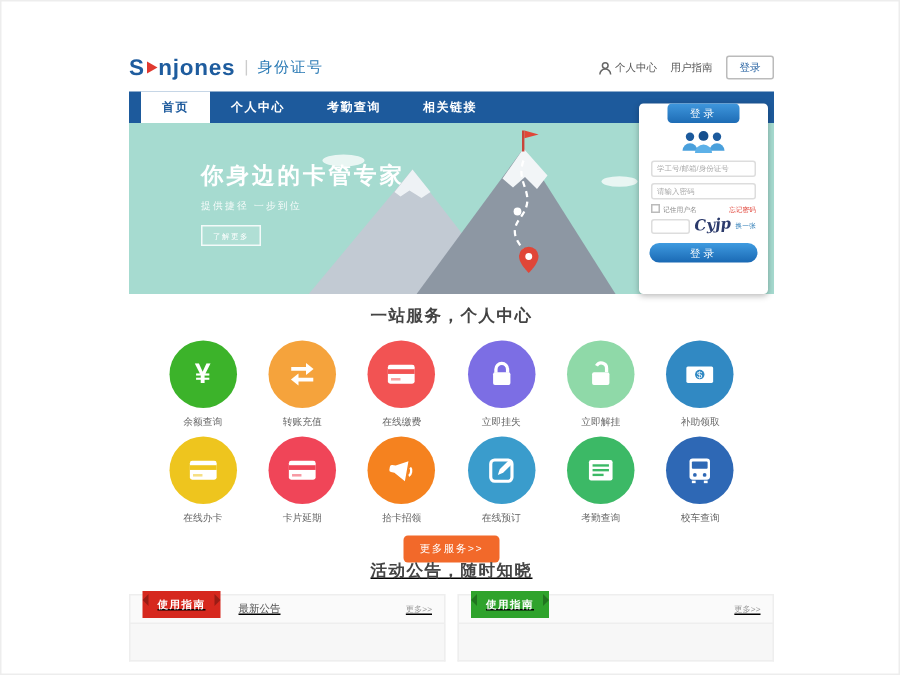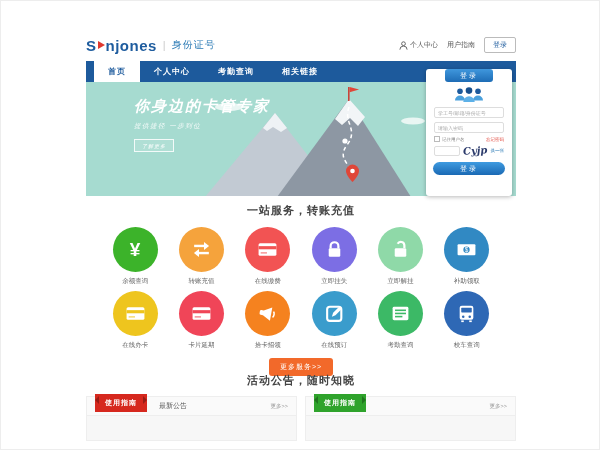--- a/index.html
+++ b/index.html
@@ -17,21 +17,21 @@
   .header-link{cursor:pointer;display:flex;align-items:center;gap:2px;}
   .login-btn-small{border:1px solid #bbb;border-radius:2px;padding:2px 8px;font-size:7px;color:#1e5c9e;background:#fff;cursor:pointer;}
 
   
   .navbar{position:absolute;top:60px;left:85px;width:430px;height:21px;background:#1d5a9c;display:flex;align-items:stretch;padding-left:8px;box-sizing:border-box;}
   .nav-item{color:#fff;font-size:8px;font-weight:bold;display:flex;align-items:center;padding:0 14px;cursor:pointer;letter-spacing:1px;}
   .nav-item.active{background:#fff;color:#1d5a9c;}
 
   
   .hero{position:absolute;top:81px;left:85px;width:430px;height:114px;background:#a6dbd0;overflow:hidden;}
-  .hero-text{position:absolute;left:48px;top:15px;color:#fff;font-style:italic;}
+  .hero-text{position:absolute;left:48px;top:26px;color:#fff;}
   .hero-title{font-size:15px;font-weight:bold;letter-spacing:2px;}
   .hero-subtitle{font-size:6.5px;margin-top:6px;opacity:.92;letter-spacing:1.5px;}
   .hero-cta{display:inline-block;margin-top:8px;border:1px solid rgba(255,255,255,.85);color:#fff;font-size:5px;padding:2.5px 7px;letter-spacing:1px;background:rgba(255,255,255,.12);cursor:pointer;}
   .mountains{position:absolute;left:108px;bottom:-1px;}
 
   
   .login-panel{position:absolute;left:425px;top:68px;width:86px;height:127px;z-index:5;background:#fff;border-radius:3px;box-shadow:0 1px 4px rgba(0,0,0,.28);display:flex;flex-direction:column;align-items:center;box-sizing:border-box;}
   .login-tab{width:48px;height:13px;background:linear-gradient(#3f97dd,#1e6cb5);color:#fff;font-size:7px;display:flex;align-items:center;justify-content:center;border-radius:3px 3px 3px 3px;margin-top:0;letter-spacing:2px;cursor:pointer;}
   .login-users{margin-top:4px;line-height:0;}
   .login-input{width:70px;height:11px;border:1px solid #ddd;border-radius:2px;font-size:5px;padding:0 3px;color:#333;background:#fff;margin-top:4px;box-sizing:border-box;font-family:inherit;}
@@ -50,21 +50,21 @@
   .section-title{font-size:11px;color:#444;font-weight:bold;padding-top:7px;letter-spacing:1px;}
   .service-grid{display:grid;grid-template-columns:repeat(6,1fr);padding:9px 16px 0;}
   .service-item{display:flex;flex-direction:column;align-items:center;margin-bottom:5px;cursor:pointer;}
   .service-circle{width:45px;height:45px;border-radius:50%;display:flex;align-items:center;justify-content:center;}
   .service-circle svg{display:block;}
   .glyph{color:#fff;font-size:19px;font-weight:bold;line-height:1;}
   .service-label{font-size:6.5px;color:#666;margin-top:5px;}
   .more-btn{display:inline-block;margin-top:2px;background:#f2692a;color:#fff;font-size:7px;padding:4px 11px;border-radius:3px;cursor:pointer;letter-spacing:1px;}
 
   
-  .announce{position:absolute;top:365px;left:85px;width:430px;height:85px;text-align:center;}
+  .announce{position:absolute;top:365px;left:85px;width:430px;height:85px;text-align:center;text-decoration:underline;}
   .panels{display:flex;gap:8px;margin-top:8px;text-align:left;}
   .panel{flex:1;}
   .panel-header{position:relative;height:20px;background:#fafafa;border:1px solid #eee;display:flex;align-items:center;padding:0 8px;gap:12px;box-sizing:border-box;}
   .ribbon{position:relative;top:-3px;color:#fff;font-size:7px;padding:4px 10px;font-weight:bold;letter-spacing:1px;cursor:pointer;}
   .ribbon::before{content:"";position:absolute;left:-4px;top:2px;border:4px solid transparent;border-right-color:rgba(0,0,0,.28);}
   .ribbon::after{content:"";position:absolute;right:-4px;top:2px;border:4px solid transparent;border-left-color:rgba(0,0,0,.28);}
   .panel-tab{font-size:7px;color:#555;cursor:pointer;}
   .panel-more{margin-left:auto;font-size:5.5px;color:#999;cursor:pointer;}
   .panel-body{height:24px;background:#f7f7f7;border:1px solid #eee;border-top:none;}
 </style>
@@ -148,21 +148,21 @@
     </div>
     <div class="captcha-row">
       <input class="captcha-input" type="text" style="">
       <span class="captcha-img">Cyjp</span>
       <span class="refresh">换一张</span>
     </div>
     <button class="login-submit">登录</button>
   </div>
 
   <div class="services">
-    <div class="section-title">一站服务，转账充值</div>
+    <div class="section-title">一站服务，个人中心</div>
     <div class="service-grid">
 
       <div class="service-item">
         <div class="service-circle" style="background: rgb(60, 179, 42); color: rgb(60, 179, 42);">
             <span class="glyph">¥</span>
           </div>
         <div class="service-label">余额查询</div>
       </div>
 
       <div class="service-item">

